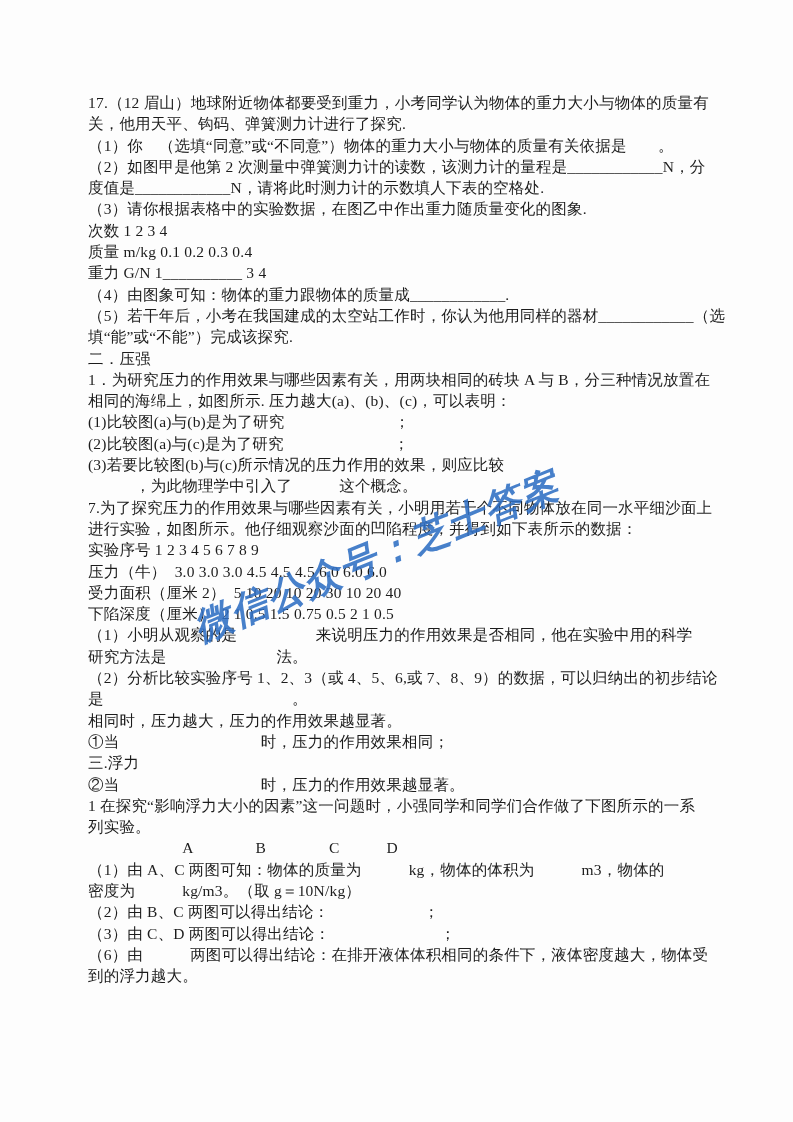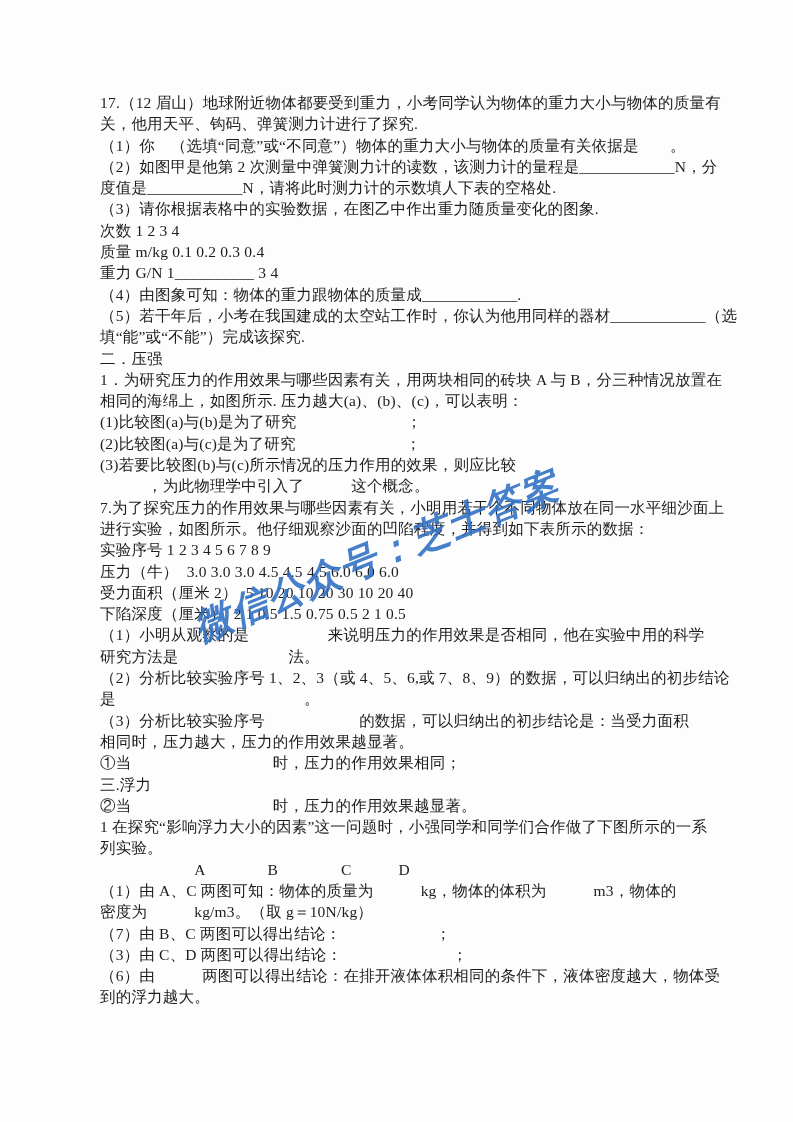--- a/index.html
+++ b/index.html
@@ -9,21 +9,21 @@
     font-family: "Liberation Serif", "DejaVu Serif", serif;
     position: relative;
     overflow: hidden;
   }
   .page {
     position: absolute; left: 0; top: 0;
     width: 793px; height: 1122px;
     background: #fdfdfd;
   }
   .content {
-    position: absolute; left: 100px; top: 92px;
+    position: absolute; left: 88px; top: 92px;
     width: 612px;
     color: #1c1c1c;
     font-size: 15.5px;
     font-family: Liberation Serif, serif;
   }
   .line {
     display: block;
     height: 21.3px;
     line-height: 21.3px;
     white-space: pre;
@@ -73,32 +73,31 @@
     <div class="line">7.为了探究压力的作用效果与哪些因素有关，小明用若干个不同物体放在同一水平细沙面上</div>
     <div class="line">进行实验，如图所示。他仔细观察沙面的凹陷程度，并得到如下表所示的数据：</div>
     <div class="line">实验序号 1 2 3 4 5 6 7 8 9</div>
     <div class="line">压力（牛）  3.0 3.0 3.0 4.5 4.5 4.5 6.0 6.0 6.0</div>
     <div class="line">受力面积（厘米 2）  5 10 20 10 20 30 10 20 40</div>
     <div class="line">下陷深度（厘米）  2 1 0.5 1.5 0.75 0.5 2 1 0.5</div>
     <div class="line">（1）小明从观察的是　　　　　来说明压力的作用效果是否相同，他在实验中用的科学</div>
     <div class="line">研究方法是　　　　　　　法。</div>
     <div class="line">（2）分析比较实验序号 1、2、3（或 4、5、6,或 7、8、9）的数据，可以归纳出的初步结论</div>
     <div class="line">是　　　　　　　　　　　　。</div>
-    <div class="line">（3）分析比较实验序号　　　　　　的数据，可以归纳出的初步结论是：当受力面积</div>
     <div class="line">相同时，压力越大，压力的作用效果越显著。</div>
     <div class="line">①当　　　　　　　　　时，压力的作用效果相同；</div>
     <div class="line">三.浮力</div>
 
     <div class="line">②当　　　　　　　　　时，压力的作用效果越显著。</div>
     <div class="line">1 在探究“影响浮力大小的因素”这一问题时，小强同学和同学们合作做了下图所示的一系</div>
     <div class="line">列实验。</div>
     <div class="line">　　　　　　A　　　　B　　　　C　　　D</div>
     <div class="line">（1）由 A、C 两图可知：物体的质量为　　　kg，物体的体积为　　　m3，物体的</div>
     <div class="line">密度为　　　kg/m3。（取 g＝10N/kg）</div>
-    <div class="line">（7）由 B、C 两图可以得出结论：　　　　　　；</div>
+    <div class="line">（2）由 B、C 两图可以得出结论：　　　　　　；</div>
     <div class="line">（3）由 C、D 两图可以得出结论：　　　　　　　；</div>
     <div class="line">（6）由　　　两图可以得出结论：在排开液体体积相同的条件下，液体密度越大，物体受</div>
     <div class="line">到的浮力越大。</div>
 
   </div>
 
   <div class="watermark" style="color: rgb(47, 111, 196);">微信公众号：芝士答案</div>
 </div>
 
 </body></html>

